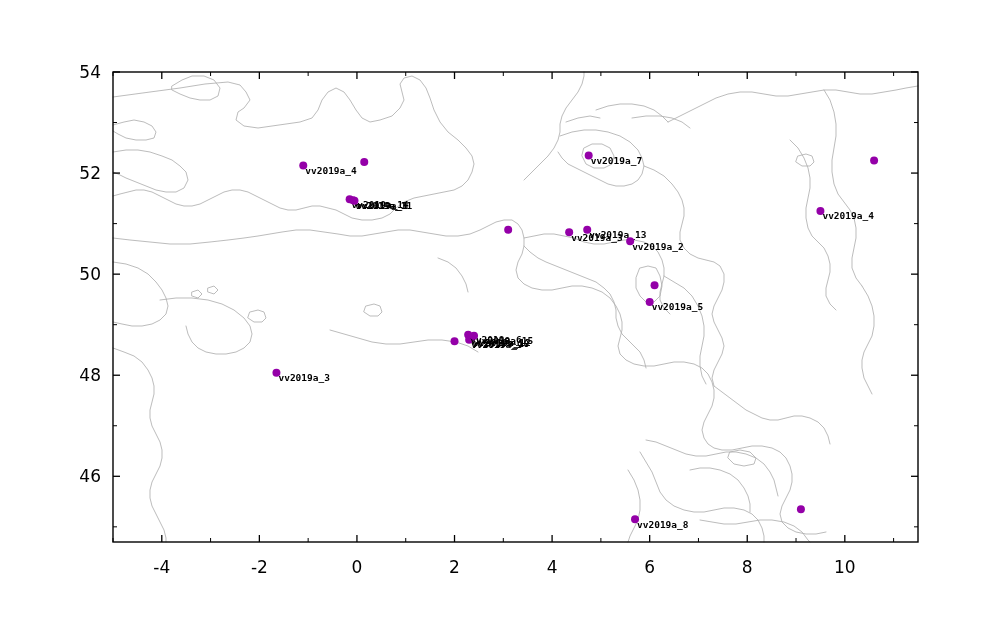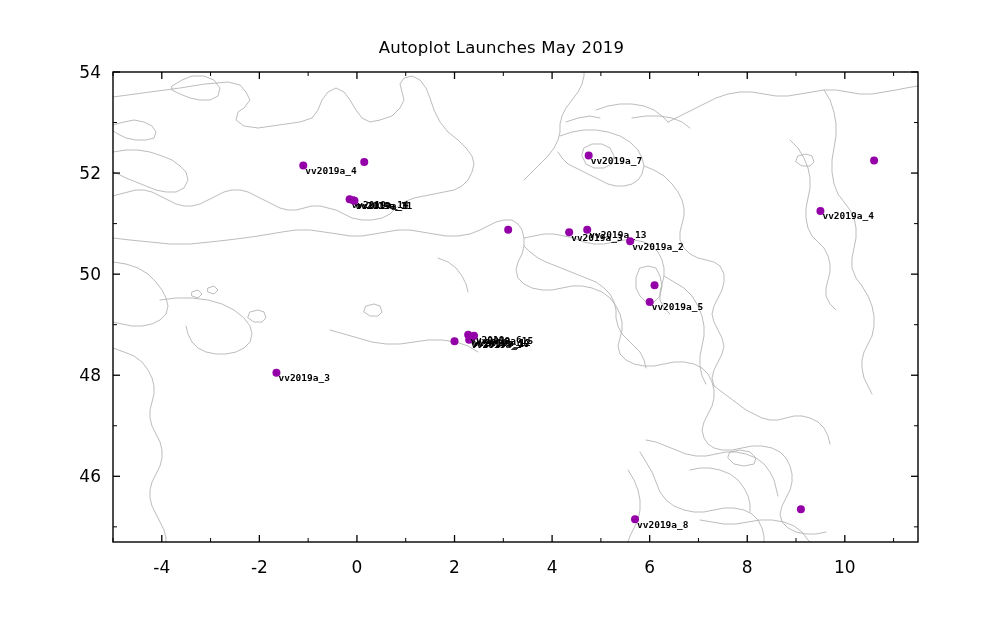--- a/index.html
+++ b/index.html
@@ -75,21 +75,20 @@
   .tick-minor {
     stroke: #000000;
     stroke-width: 1.0;
   }
 </style>
 </head>
 <body>
 
 <div id="figure">
 
-  <div id="chart-title">Autoplot Launches May 2019</div>
 
   <svg id="plot-svg" viewBox="0 0 1003 633" xmlns="http://www.w3.org/2000/svg">
 
     <g>
 
       <path class="coastline" d="M113 97 L150 92 L180 88 L205 84 L228 82 L240 85 L246 92
         L250 100 L244 108 L238 112 L236 120 L244 126 L258 128 L272 126 L286 124
         L300 122 L312 118 L318 110 L322 100 L328 92 L336 88 L344 92 L350 100
         L356 110 L362 118 L370 122 L380 120 L392 116 L400 108 L404 100 L402 92
         L400 84 L404 78 L412 76 L420 80 L426 88 L430 98 L434 110 L440 122

